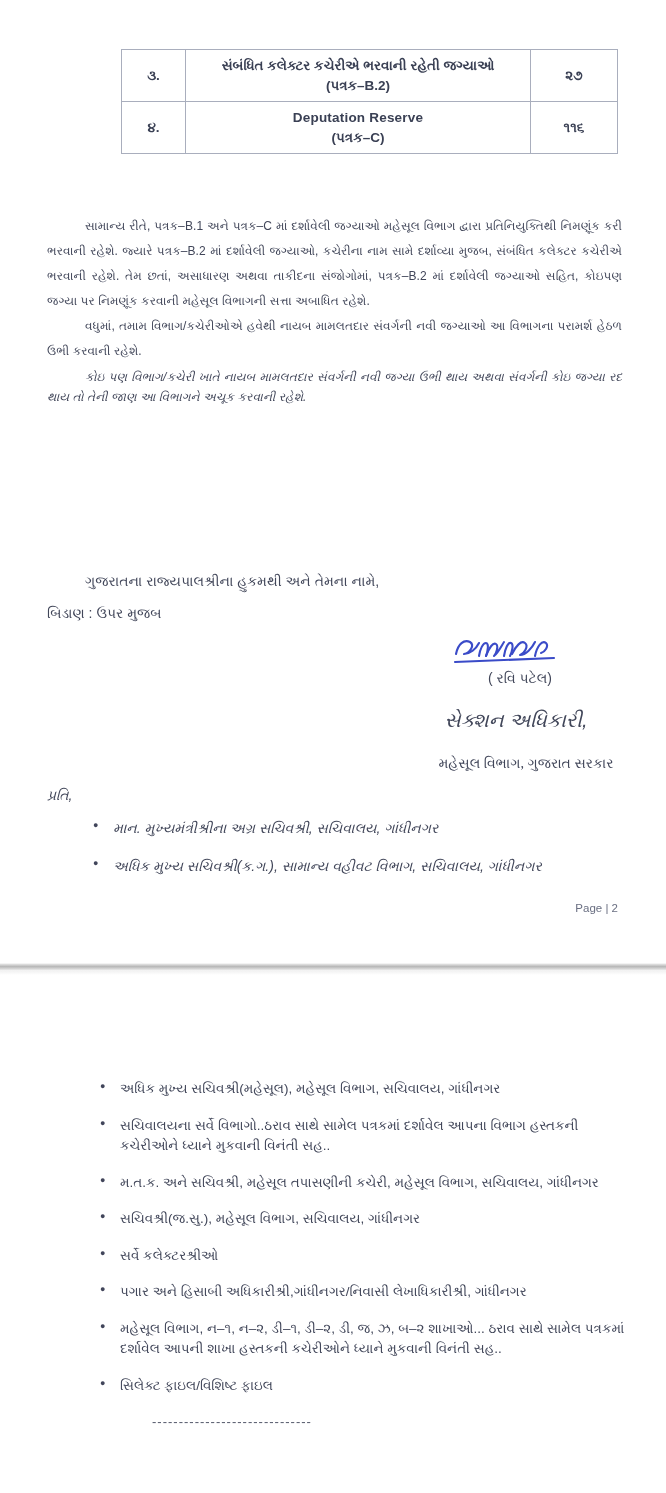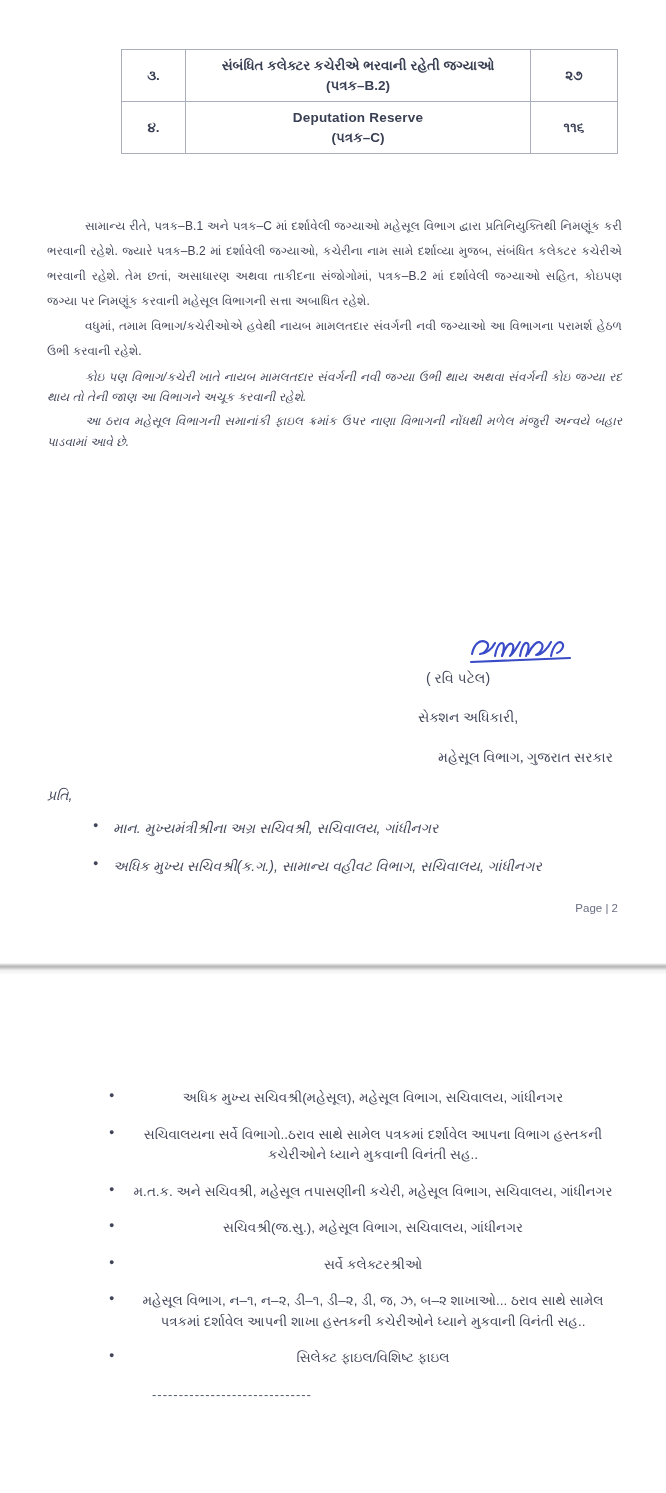--- a/index.html
+++ b/index.html
@@ -77,43 +77,44 @@
     left: 47px;
     right: 44px;
     top: 570px;
   }
   .closing p { margin: 0 0 10px 0; font-size: 14px; line-height: 1.6; color: #414659; }
   .closing p.indent { text-indent: 38px; }
 
   
   .sign-block {
     position: absolute;
-    left: 346px;
+    left: 330px;
     top: 632px;
     width: 300px;
-    text-align: left;
+    text-align: center;
   }
   .sig-scribble {
     position: relative;
     height: 42px;
     margin-left: 120px;
     width: 120px;
   }
   .sig-scribble svg { display: block; }
   .sign-name {
     font-size: 14px;
     color: #414659;
     margin-left: 80px;
     margin-top: -4px;
   }
   .sign-role {
-    font-size: 14px;
+    font-size: 20px;
     color: #414659;
     margin-left: 72px;
     margin-top: 22px;
+    font-style: italic;
   }
   .sign-dept {
     font-size: 14px;
     color: #414659;
     margin-left: 92px;
     margin-top: 24px;
     font-family: Liberation Serif, serif;
   }
 
   
@@ -186,24 +187,23 @@
   }
 
   
   .recipients2 {
     position: absolute;
     left: 60px;
     top: 88px;
     right: 32px;
   }
   ul.rec-list2 {
-    margin: 17px;
+    margin: 8px;
     padding: 0 0 0 32px;
     list-style: none;
-    text-align: center;
   }
   ul.rec-list2 li {
     position: relative;
     font-size: 13.5px;
     line-height: 1.52;
     color: #414659;
     margin-bottom: 16px;
     padding-left: 20px;
   }
   ul.rec-list2 li::before {
@@ -250,23 +250,26 @@
           <td class="col-num">૧૧૬</td>
         </tr>
       </tbody>
     </table>
   </div>
 
   <div class="body-block">
     <p class="para">સામાન્ય રીતે, પત્રક–B.1 અને પત્રક–C માં દર્શાવેલી જગ્યાઓ મહેસૂલ વિભાગ દ્વારા પ્રતિનિયુક્તિથી નિમણૂંક કરી ભરવાની રહેશે. જ્યારે પત્રક–B.2 માં દર્શાવેલી જગ્યાઓ, કચેરીના નામ સામે દર્શાવ્યા મુજબ, સંબંધિત કલેક્ટર કચેરીએ ભરવાની રહેશે. તેમ છતાં, અસાધારણ અથવા તાકીદના સંજોગોમાં, પત્રક–B.2 માં દર્શાવેલી જગ્યાઓ સહિત, કોઇપણ જગ્યા પર નિમણૂંક કરવાની મહેસૂલ વિભાગની સત્તા અબાધિત રહેશે.</p>
     <p class="para">વધુમાં, તમામ વિભાગ/કચેરીઓએ હવેથી નાયબ મામલતદાર સંવર્ગની નવી જગ્યાઓ આ વિભાગના પરામર્શ હેઠળ ઉભી કરવાની રહેશે.</p>
     <p class="para dense">કોઇ પણ વિભાગ/કચેરી ખાતે નાયબ મામલતદાર સંવર્ગની નવી જગ્યા ઉભી થાય અથવા સંવર્ગની કોઇ જગ્યા રદ થાય તો તેની જાણ આ વિભાગને અચૂક કરવાની રહેશે.</p>
-    <p class="para dense">આ ઠરાવ મહેસૂલ વિભાગની સમાનાંકી ફાઇલ ક્રમાંક ઉપર નાણા વિભાગની નોંધથી મળેલ મંજુરી અન્વયે બહાર પાડવામાં આવે છે.</p>
-  </div>
-
+  </div>
+
+  <div class="closing">
+    <p class="indent">ગુજરાતના રાજ્યપાલશ્રીના હુકમથી અને તેમના નામે,</p>
+    <p>બિડાણ : ઉપર મુજબ</p>
+  </div>
 
   <div class="sign-block">
     <div class="sig-scribble">
       <svg width="120" height="42" viewBox="0 0 120 42" xmlns="http://www.w3.org/2000/svg">
         <g fill="none" stroke="#3a4bc8" stroke-width="2.1" stroke-linecap="round" stroke-linejoin="round">
           <path d="M6 22 C8 12, 14 7, 20 10 C25 13, 20 21, 14 22 C20 22, 26 17, 29 11"></path>
           <path d="M29 24 C30 17, 33 11, 36 11 C39 11, 38 19, 36 24"></path>
           <path d="M36 24 C39 16, 43 10, 46 12 C49 14, 46 22, 44 24 C48 21, 52 13, 54 10"></path>
           <path d="M54 24 C55 17, 58 10, 61 11 C64 12, 62 20, 60 24"></path>
           <path d="M62 22 C66 14, 71 8, 75 11 C79 14, 74 22, 70 23 C76 23, 82 16, 85 10"></path>
@@ -297,18 +300,19 @@
 </div>
 
 <div class="page" id="page-two">
   <div class="recipients2">
     <ul class="rec-list2">
       <li>અધિક મુખ્ય સચિવશ્રી(મહેસૂલ), મહેસૂલ વિભાગ, સચિવાલય, ગાંધીનગર</li>
       <li>સચિવાલયના સર્વે વિભાગો..ઠરાવ સાથે સામેલ પત્રકમાં દર્શાવેલ આપના વિભાગ હસ્તકની કચેરીઓને ધ્યાને મુકવાની વિનંતી સહ..</li>
       <li>મ.ત.ક. અને સચિવશ્રી,  મહેસૂલ તપાસણીની કચેરી,  મહેસૂલ વિભાગ,  સચિવાલય, ગાંધીનગર</li>
       <li>સચિવશ્રી(જ.સુ.), મહેસૂલ વિભાગ, સચિવાલય, ગાંધીનગર</li>
       <li>સર્વે કલેક્ટરશ્રીઓ</li>
+      <li>પગાર અને હિસાબી અધિકારીશ્રી,ગાંધીનગર/નિવાસી લેખાધિકારીશ્રી, ગાંધીનગર</li>
       <li>મહેસૂલ વિભાગ, ન–૧, ન–૨, ડી–૧, ડી–૨, ડી, જ, ઝ, બ–૨ શાખાઓ... ઠરાવ સાથે સામેલ પત્રકમાં દર્શાવેલ આપની શાખા હસ્તકની કચેરીઓને ધ્યાને મુકવાની વિનંતી સહ..</li>
       <li>સિલેક્ટ ફાઇલ/વિશિષ્ટ ફાઇલ</li>
     </ul>
     <div class="dashline">------------------------------</div>
   </div>
 </div>
 
 </body></html>

